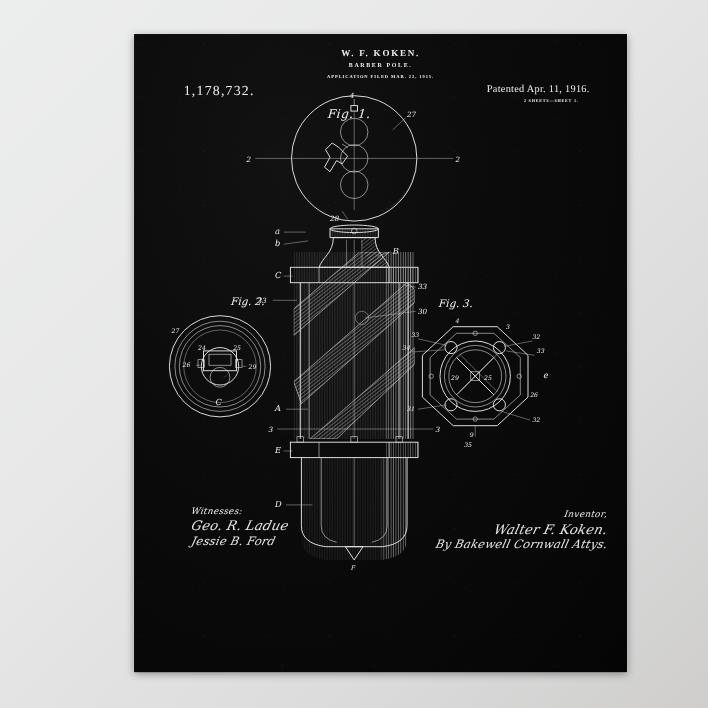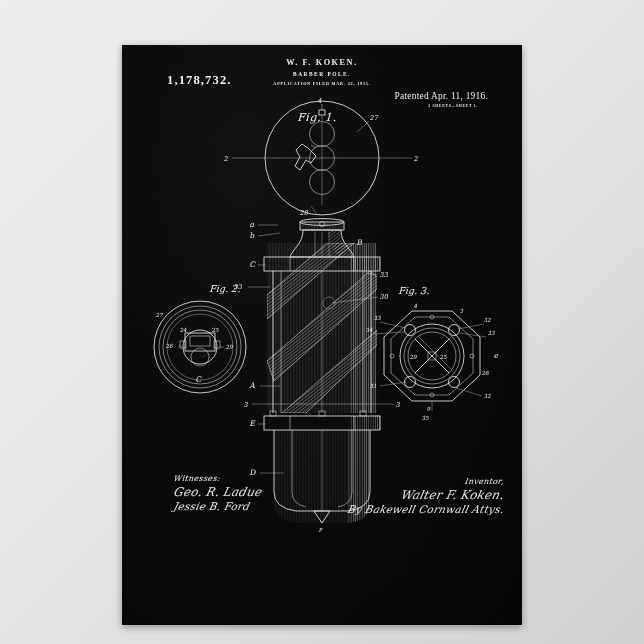--- a/index.html
+++ b/index.html
@@ -7,24 +7,23 @@
     width:644px;height:644px;overflow:hidden;
     font-family:"Liberation Serif", serif;
     background:#e6e6e6;
   }
   #stage{
     position:relative;width:644px;height:644px;
     background:linear-gradient(135deg,#eceded 0%,#e8e8e8 38%,#dcdcdc 72%,#cfcecd 100%);
   }
   
   #poster{
-    position:absolute;left:122px;top:31px;width:400px;height:580px;
+    position:absolute;left:122px;top:31px;width:448px;height:580px;
     background:#0a0a0a;
     box-shadow:0 2px 7px rgba(0,0,0,.38), 0 0 0 1px rgba(255,255,255,.35);
-    margin-top:14px;
   }
   #paper{
     position:absolute;inset:0;
     background:
       radial-gradient(ellipse at 30% 20%, #121212 0%, #0b0b0b 45%, #050505 100%);
     overflow:hidden;
   }
   
   #grain{
     position:absolute;inset:0;pointer-events:none;opacity:.5;
@@ -48,21 +47,21 @@
   }
   #title-line{
     left:0;right:0;top:26px;text-align:center;
     font-size:5.4px;letter-spacing:1.5px;font-weight:bold;
   }
   #app-line{
     left:0;right:0;top:36px;text-align:center;
     font-size:4.1px;letter-spacing:.85px;font-weight:bold;
   }
   #patent-number{
-    left:45px;top:28px;font-size:12.6px;letter-spacing:1.1px;font-weight:bold;text-align:right;
+    left:45px;top:44px;font-size:12.6px;letter-spacing:1.1px;font-weight:normal;text-align:right;
   }
   #patent-date{
     right:34px;top:46px;font-size:9.4px;letter-spacing:.25px;font-weight:normal;
   }
   #sheet-line{
     right:44px;top:59px;font-size:3.8px;letter-spacing:.7px;font-weight:bold;
   }
 
   
   .script{font-family:"DejaVu Serif", serif;font-style:italic;color:#f2f2f2;}

